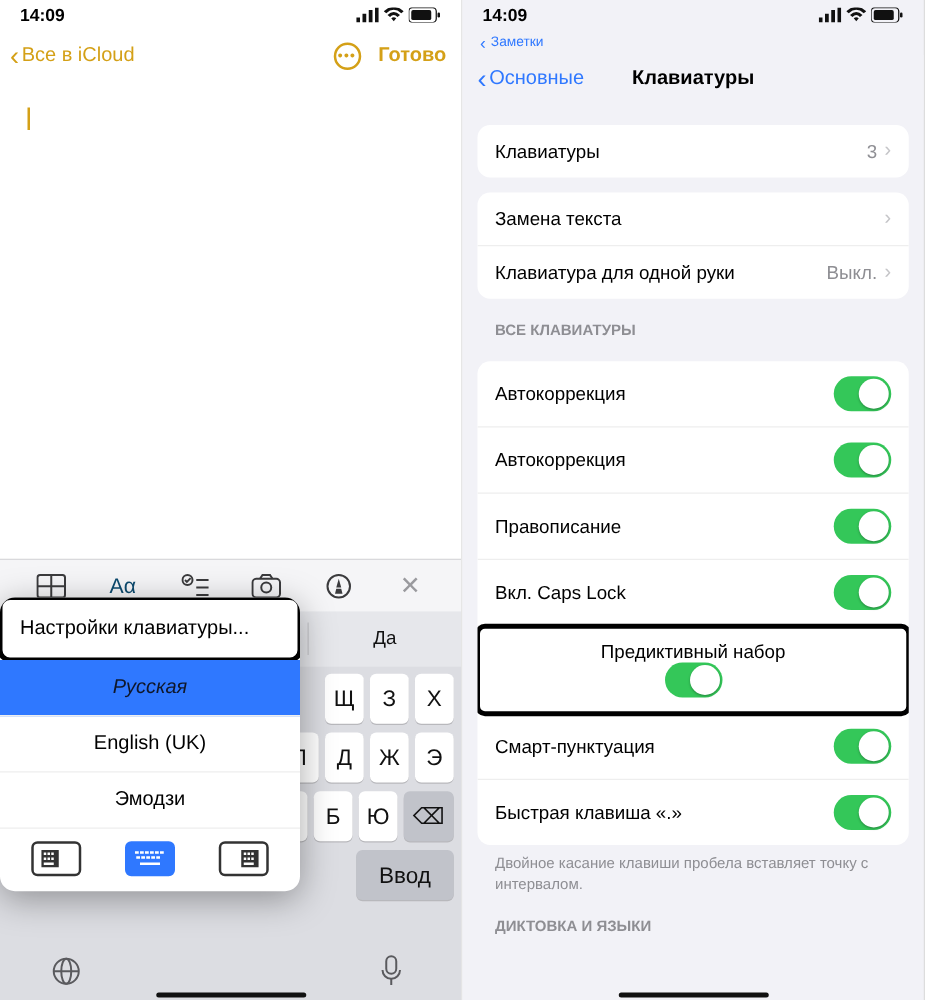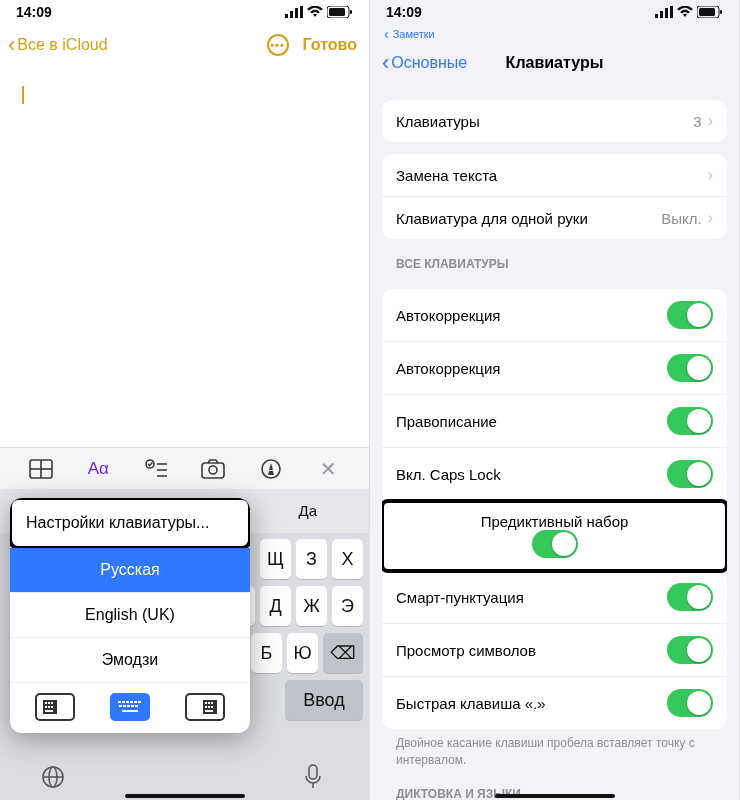--- a/index.html
+++ b/index.html
@@ -18,41 +18,41 @@
   .notes-nav-left { display: flex; align-items: center; color: #d4a017; font-size: 16px; }
   .chevron-left { font-size: 22px; margin-right: 2px; }
   .notes-nav-right { display: flex; align-items: center; gap: 14px; color: #d4a017; font-size: 16px; font-weight: 600; }
   .more-circle { width: 22px; height: 22px; border: 2px solid #d4a017; border-radius: 50%; display: flex; align-items: center; justify-content: center; font-size: 11px; letter-spacing: 1px; }
   .notes-body { background: #fff; height: 380px; position: relative; }
   .cursor-bar { position: absolute; left: 22px; top: 18px; width: 2px; height: 18px; background: #d4a017; }
 
   
   .kbd-toolbar { position: absolute; left:0; right:0; bottom: 0; height: 353px; }
   .tool-row { height: 42px; background: #f5f5f7; border-top: 1px solid #d9d9dc; display: flex; align-items: center; justify-content: space-around; padding: 0 12px; }
-  .tool-icon { width: 26px; height: 26px; display: flex; align-items: center; justify-content: center; color: #6d28d9; }
+  .tool-icon { width: 26px; height: 26px; display: flex; align-items: center; justify-content: center; color: #0c4a6e; }
   .close-x { color: #9a9a9e; font-size: 20px; }
 
   
   .pred-row { height: 44px; background: #e6e7eb; display: flex; align-items: center; position: relative; }
   .pred-cell { flex: 1; text-align: center; font-size: 15px; color: #111; border-right: 1px solid #c9cace; height: 60%; display:flex; align-items:center; justify-content:center; }
   .pred-cell:last-child { border-right: none; }
 
   
   .kbd-area { background: #dcdde2; padding: 6px; position: relative; height: 267px; }
   .kbd-row { display: flex; gap: 5px; margin-bottom: 7px; justify-content: flex-end; }
   .key { background: #fff; border-radius: 5px; box-shadow: 0 1px 0 #b8b8bc; height: 40px; display:flex; align-items:center; justify-content:center; font-size: 18px; color:#111; width: 31px; }
   .key.gray { background: #c1c3ca; }
   .key.space { flex: 2; }
   .key.enter { background:#c1c3ca; font-size:18px; width: 78px;}
 
   
-  .kbd-menu { position: absolute; left: 10px; top: 478px; width: 240px; background: #fff; border-radius: 12px; box-shadow: 0 6px 28px rgba(0,0,0,0.35); overflow: hidden; z-index: 9; margin-top: 20px; }
+  .kbd-menu { position: absolute; left: 0; top: 478px; width: 240px; background: #fff; border-radius: 12px; box-shadow: 0 6px 28px rgba(0,0,0,0.35); overflow: hidden; z-index: 9; }
   .kbd-menu-top { padding: 14px 14px; font-size: 16px; border-bottom: 1px solid #eee; border: 4px solid #000; border-radius: 10px; margin:-2px; }
   .kbd-menu-item { padding: 13px 14px; text-align: center; font-size: 16px; border-bottom: 1px solid #eee; }
-  .kbd-menu-item.selected { background: #2f78ff; color: #fef9c3; }
+  .kbd-menu-item.selected { background: #2f78ff; color: #0f172a; font-style: italic; }
   .kbd-menu-bottom { display: flex; justify-content: space-around; padding: 10px 8px 12px; }
   .kbd-layout-icon { width: 40px; height: 28px; border: 2px solid #333; border-radius: 5px; display:flex; align-items:center; justify-content:center; }
   .kbd-layout-icon.selected { background:#2f78ff; border-color:#2f78ff; color:#fff;}
 
   .kbd-bottombar-left { position:absolute; bottom:6px; left:0; right:0; height:34px; display:flex; align-items:center; justify-content:space-between; padding: 0 40px;}
   .globe-icon, .mic-icon { width:26px; height:26px; color:#5a5a5e; }
 
   .home-indicator { position:absolute; bottom:2px; left:50%; transform:translateX(-50%); width:120px; height:4px; background:#111; border-radius:3px;}
 
   
@@ -346,24 +346,20 @@
           </div>
           <div class="grow highlighted">
             <span>Предиктивный набор</span>
             <span class="toggle"></span>
           </div>
           <div class="grow">
             <span>Смарт-пунктуация</span>
             <span class="toggle"></span>
           </div>
           <div class="grow">
-            <span>Просмотр символов</span>
-            <span class="toggle"></span>
-          </div>
-          <div class="grow">
             <span>Быстрая клавиша «.»</span>
             <span class="toggle"></span>
           </div>
         </div>
       <div class="footer-note">Двойное касание клавиши пробела вставляет точку с интервалом.</div>
 
       <div class="sec-header">ДИКТОВКА И ЯЗЫКИ</div>
 
     </div>
     <div class="home-indicator"></div>

